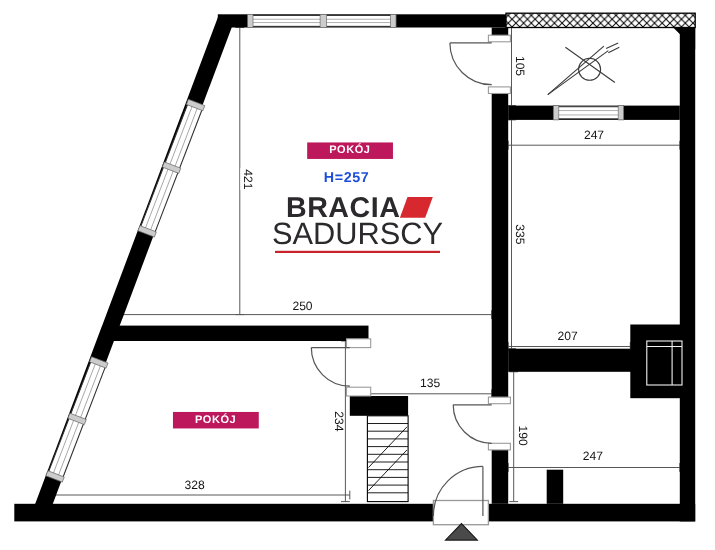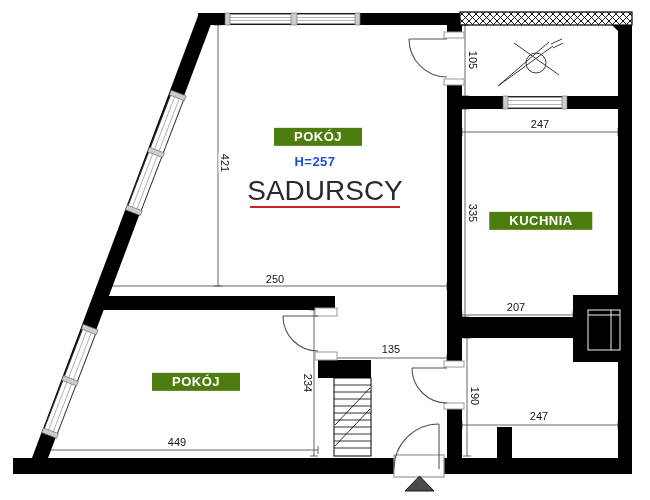--- a/index.html
+++ b/index.html
@@ -7,21 +7,21 @@
     position:relative;width:650px;height:500px;background:#fff;overflow:hidden;
     font-family:"Liberation Sans", sans-serif;
   }
   .stage svg{position:absolute;left:0;top:0;}
   .txt{position:absolute;transform:translate(-50%,-50%);white-space:nowrap;}
   .dim{
     font-size:11px;color:#141414;line-height:1;background:#fff;padding:0 1px;
   }
   .dim.rot{transform:translate(-50%,-50%) rotate(90deg);}
   .chip{
-    background:#4d7c0f;color:#fff;font-size:13px;font-weight:700;
+    background:#be185d;color:#fff;font-size:10px;font-weight:700;
     letter-spacing:.5px;padding:2px 20px;line-height:1.1;
   }
   .hnote{font-size:13px;font-weight:700;color:#1d4ed8;letter-spacing:.5px;}
   .logo{position:absolute;left:244px;top:177px;width:162px;text-align:center;}
   .logo-row1{
     display:flex;justify-content:center;align-items:center;gap:3px;
     font-size:26px;font-weight:700;color:#2b292c;line-height:.85;letter-spacing:.5px;
   }
   .logo-flag{width:23px;height:19px;background:#d7282f;transform:skewX(-20deg);display:inline-block;}
   .logo-row2{font-size:28px;font-weight:400;color:#2b292c;line-height:.85;margin-top:2px;letter-spacing:0;}
@@ -165,25 +165,28 @@
   <div class="txt dim rot" style="left:224px;top:163px;">421</div>
   <div class="txt dim" style="left:275px;top:279px;">250</div>
   <div class="txt dim rot" style="left:472px;top:60px;">105</div>
   <div class="txt dim" style="left:540px;top:124px;">247</div>
   <div class="txt dim rot" style="left:472px;top:213px;">335</div>
   <div class="txt dim" style="left:516px;top:307px;">207</div>
   <div class="txt dim rot" style="left:474px;top:396px;">190</div>
   <div class="txt dim" style="left:539px;top:416px;">247</div>
   <div class="txt dim" style="left:391px;top:349px;">135</div>
   <div class="txt dim rot" style="left:307px;top:383px;">234</div>
-  <div class="txt dim" style="left:177px;top:442px;">449</div>
+  <div class="txt dim" style="left:177px;top:442px;">328</div>
 
   <div class="txt chip" style="left:318px;top:137px;">POKÓJ</div>
   <div class="txt hnote" style="left:315px;top:161px;">H=257</div>
-  <div class="txt chip" style="left:541px;top:221px;">KUCHNIA</div>
   <div class="txt chip" style="left:196px;top:382px;">POKÓJ</div>
 
   <div class="logo">
+    <div class="logo-row1">
+      <span>BRACIA</span>
+      <span class="logo-flag"></span>
+    </div>
     <div class="logo-row2">SADURSCY</div>
     <div class="logo-divider"></div>
   </div>
 
 </div>
 
 </body></html>

